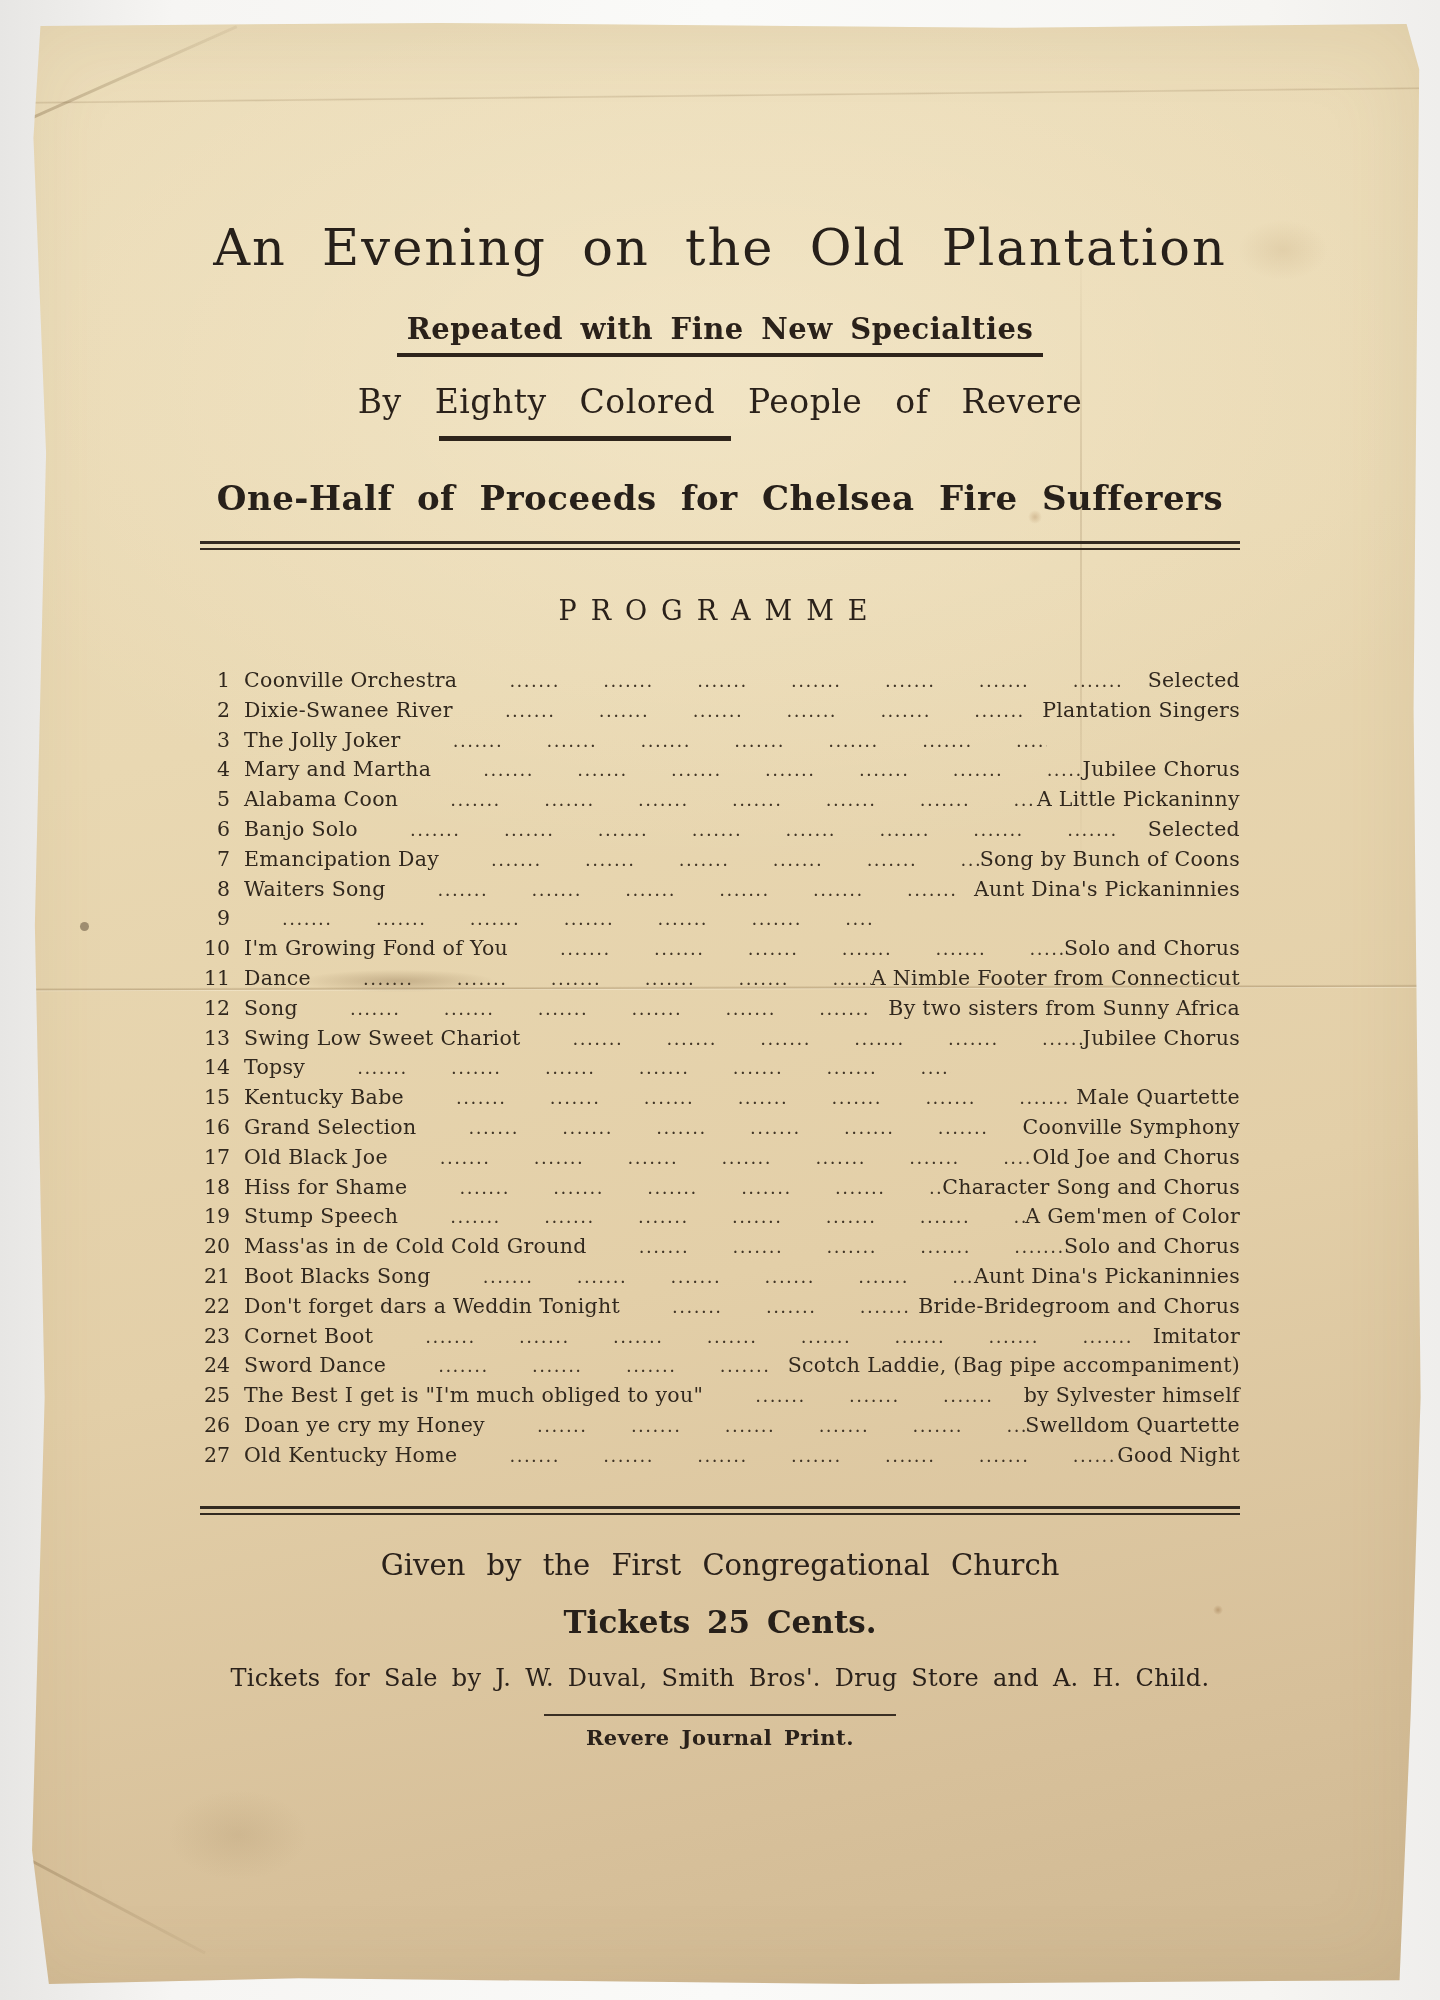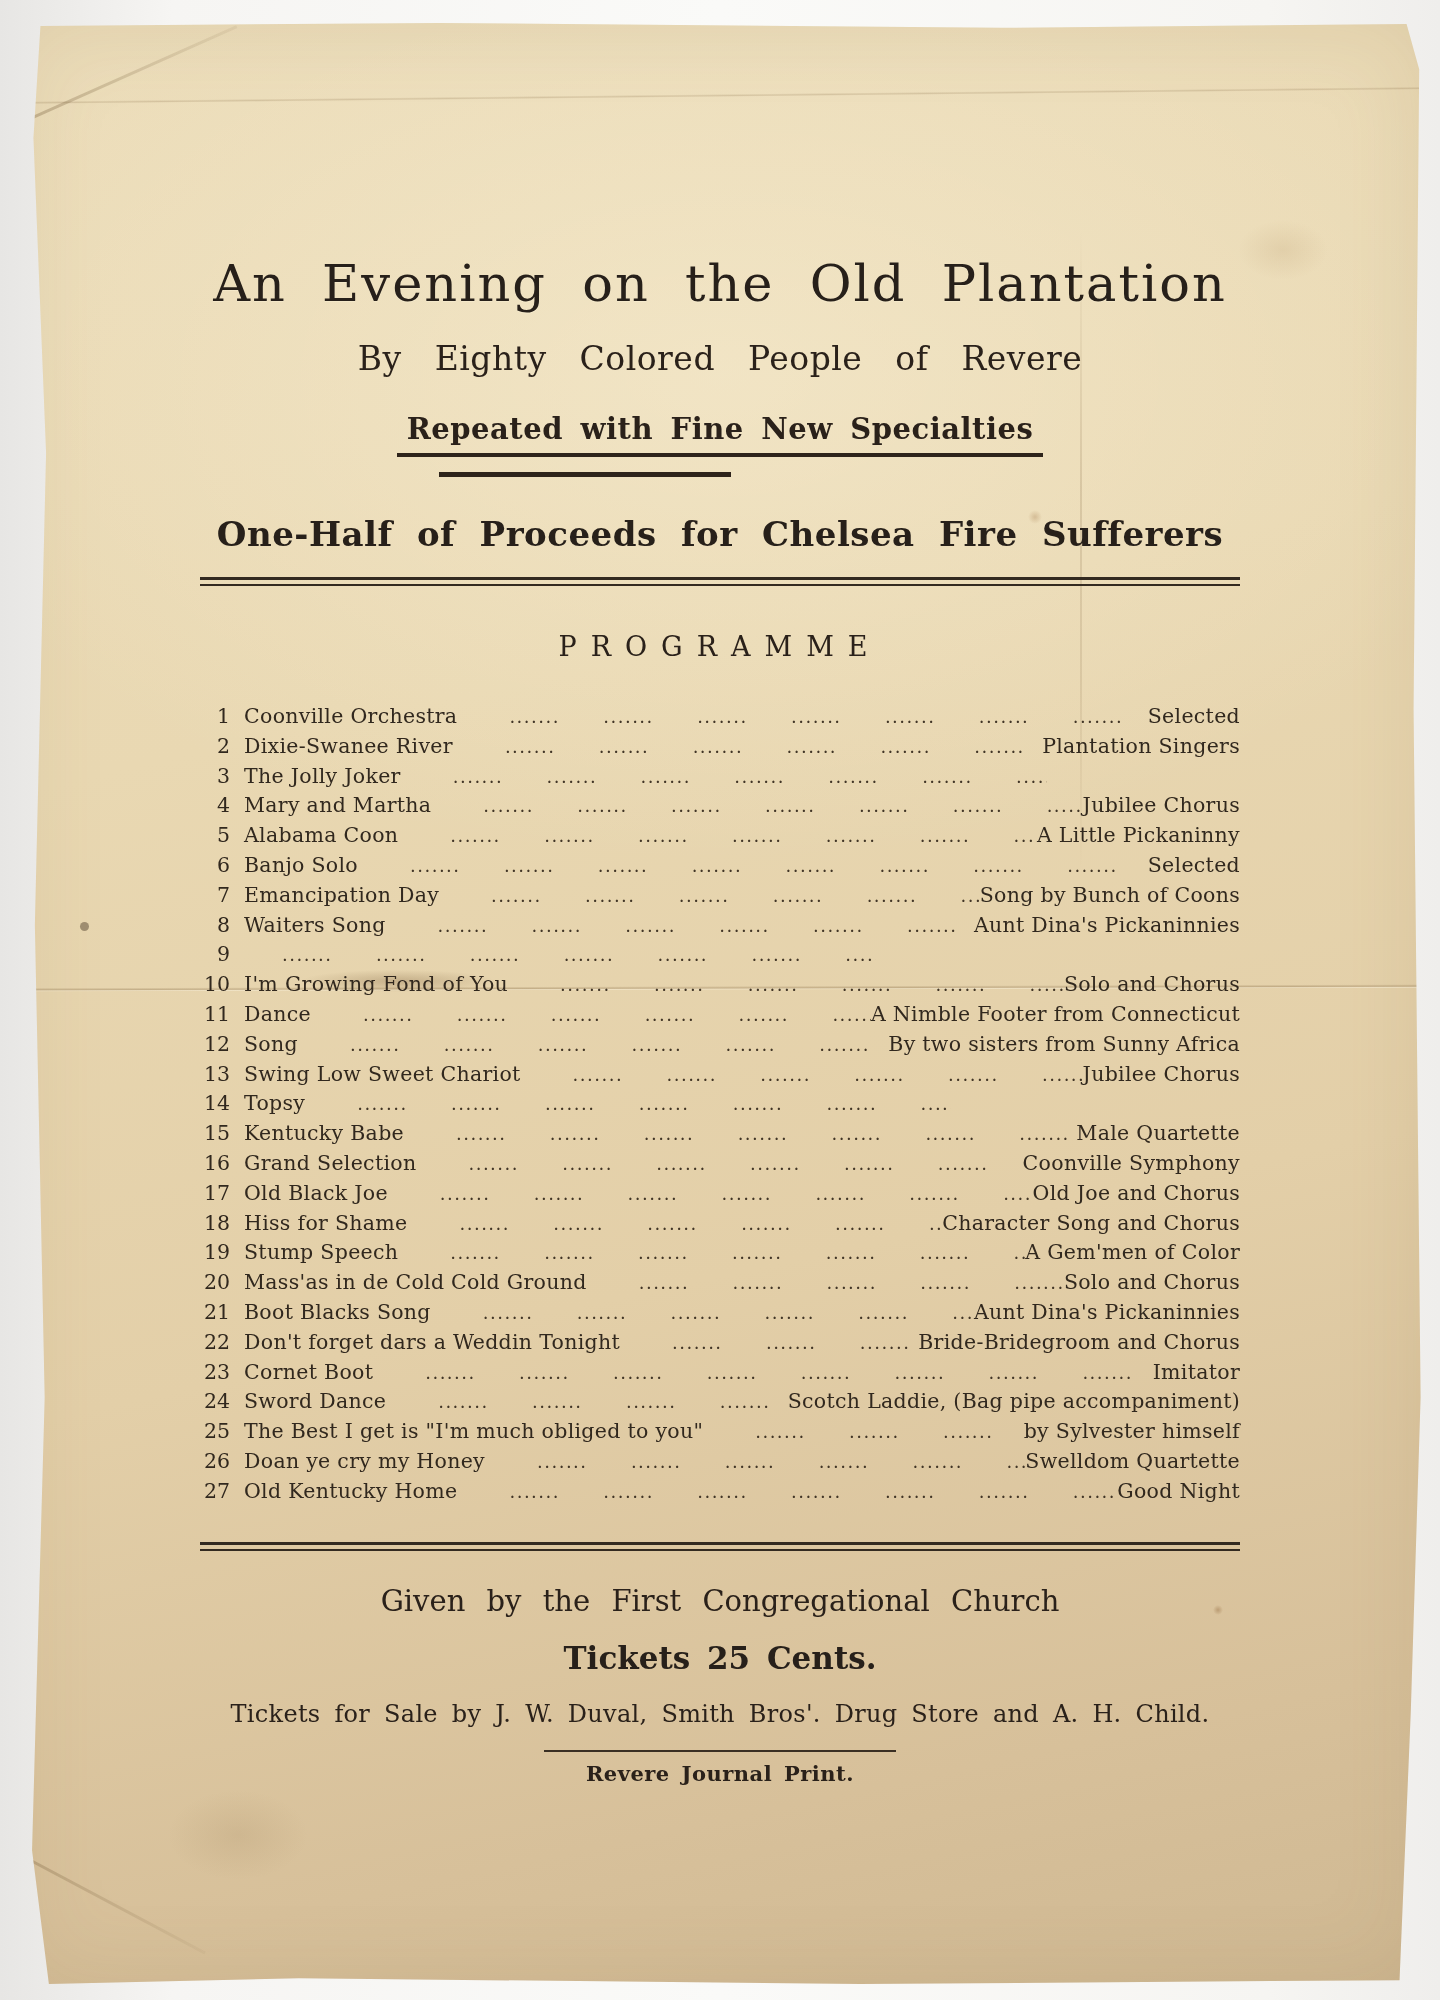--- a/index.html
+++ b/index.html
@@ -34,21 +34,21 @@
   .stain{position:absolute;border-radius:50%;pointer-events:none;}
   .stain-smudge{left:250px;top:946px;width:260px;height:30px;border-radius:40%;
     background:radial-gradient(closest-side,rgba(110,80,45,.28),rgba(0,0,0,0) 75%);}
   .stain-speck{left:62px;top:902px;width:9px;height:9px;background:rgba(70,55,38,.45);}
   .stain-1{left:1220px;top:200px;width:90px;height:60px;background:radial-gradient(closest-side,rgba(150,110,60,.12),rgba(0,0,0,0));}
   .stain-2{left:1010px;top:490px;width:14px;height:14px;background:radial-gradient(closest-side,rgba(140,90,40,.25),rgba(0,0,0,0));}
   .stain-3{left:150px;top:1770px;width:140px;height:90px;background:radial-gradient(closest-side,rgba(130,100,60,.12),rgba(0,0,0,0));}
   .stain-4{left:1195px;top:1585px;width:10px;height:10px;background:radial-gradient(closest-side,rgba(130,85,40,.35),rgba(0,0,0,0));}
 
   .print{position:relative;width:1040px;margin:0 auto;padding-top:198px;color:#2e241b;}
-  .t-center{text-align:center;margin-top:36px;}
+  .t-center{text-align:center;}
 
   .main-title{
     font-size:51px;line-height:60px;letter-spacing:2px;word-spacing:17px;
     color:#27201a;font-weight:500;text-shadow:0 1px 0 rgba(255,245,220,.35);
   }
   .subtitle-wrap{margin-top:34px;}
   .subtitle{
     display:inline-block;font-size:29px;font-weight:bold;letter-spacing:.5px;word-spacing:7px;
     padding:0 10px 7px 10px;border-bottom:4px solid #2e241b;color:#2a211a;
   }
@@ -89,25 +89,25 @@
   <div class="stain stain-smudge"></div>
   <div class="stain stain-speck"></div>
   <div class="stain stain-1"></div>
   <div class="stain stain-2"></div>
   <div class="stain stain-3"></div>
   <div class="stain stain-4"></div>
 
   <div class="print">
     <div class="t-center main-title">An Evening on the Old Plantation</div>
 
-    <div class="t-center byline">By Eighty Colored People of Revere</div>
-
     <div class="t-center subtitle-wrap">
       <span class="subtitle">Repeated with Fine New Specialties</span>
     </div>
+
+    <div class="t-center byline">By Eighty Colored People of Revere</div>
     <div class="rule-short"></div>
 
     <div class="t-center benefit">One-Half of Proceeds for Chelsea Fire Sufferers</div>
     <div class="rule-double"></div>
 
     <div class="t-center prog-head">PROGRAMME</div>
 
     <div class="prog-list">
   <div class="row">
     <span class="num">1</span>

